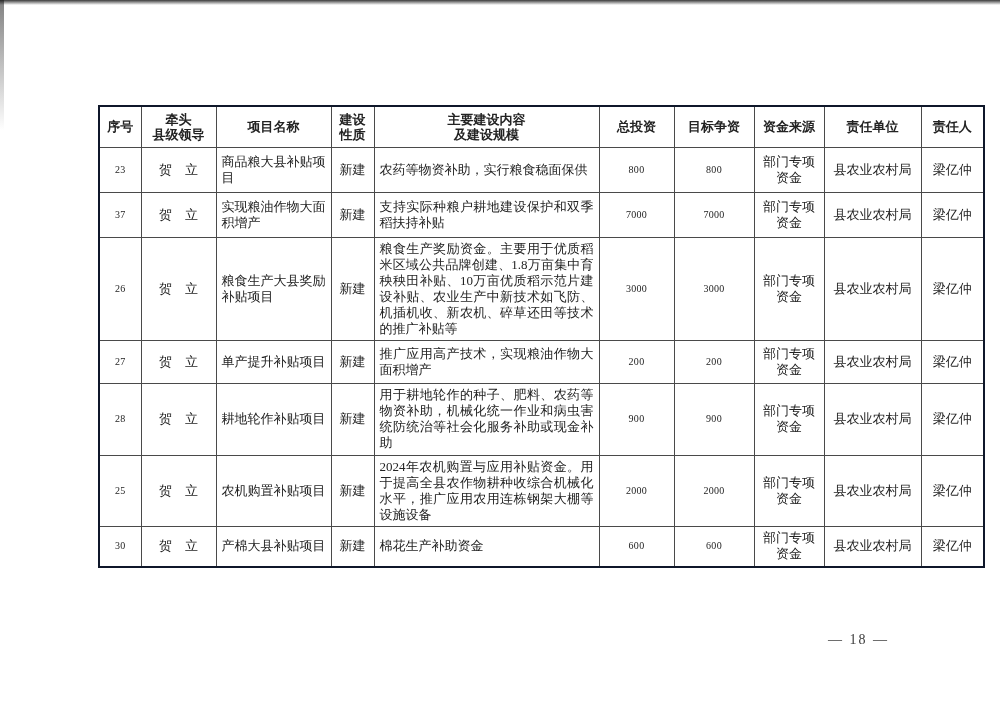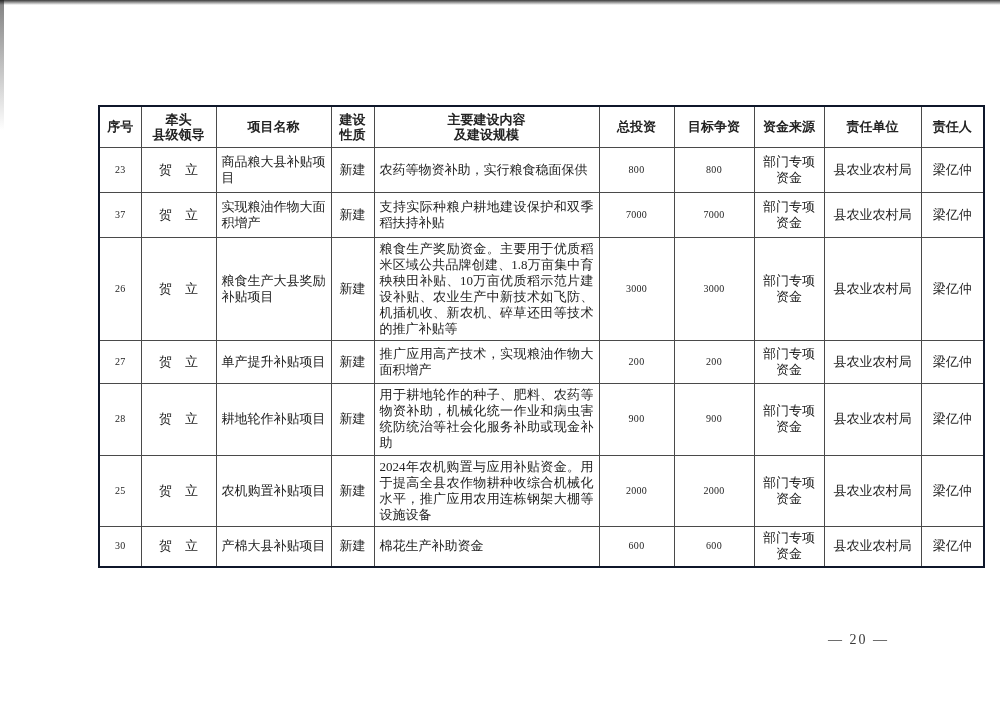--- a/index.html
+++ b/index.html
@@ -190,13 +190,13 @@
       <td class="cell-num">600</td>
       <td class="cell-num">600</td>
       <td>部门专项
 资金</td>
       <td>县农业农村局</td>
       <td>梁亿仲</td>
     </tr>
   </tbody>
 </table>
 
-<div class="page-number">— 20 —</div>
+<div class="page-number">— 18 —</div>
 
 </body></html>

